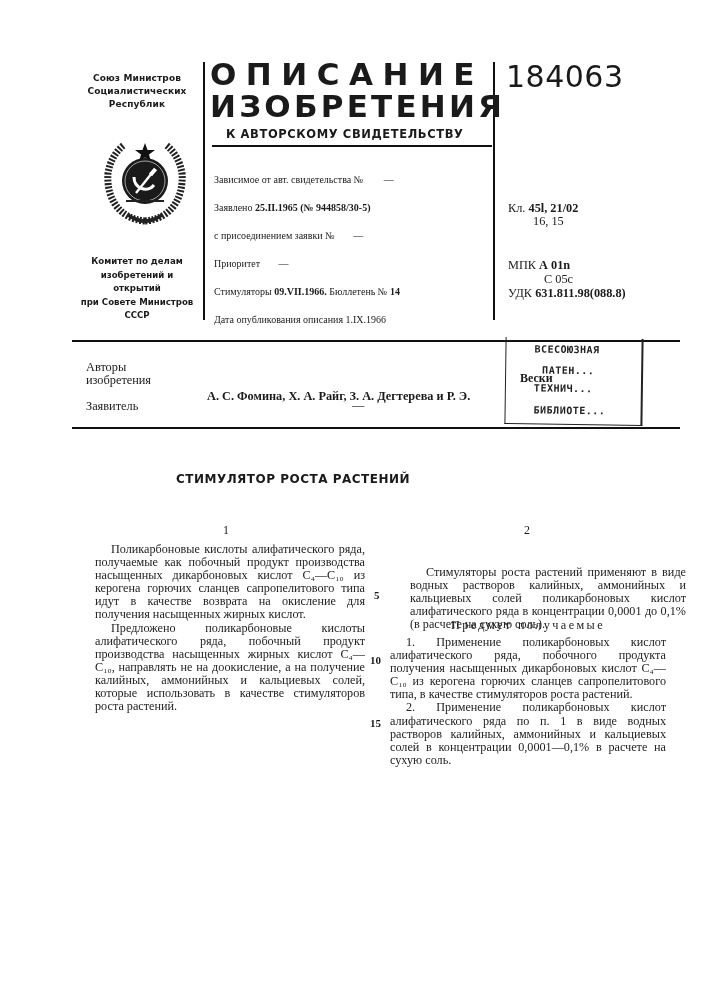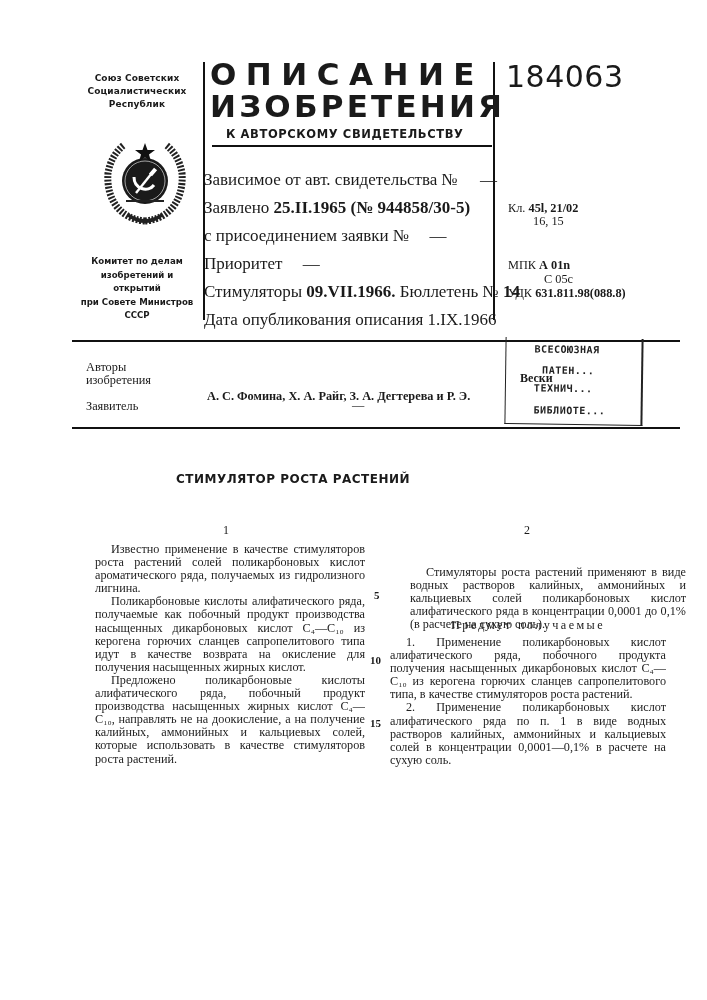--- a/index.html
+++ b/index.html
@@ -75,21 +75,21 @@
       left: 506px; top: 60px;
       font-family: "DejaVu Sans", sans-serif;
       font-weight: normal;
       font-size: 30px;
       letter-spacing: 0.5px;
       line-height: 34px;
     }
 
     
     .meta {
-      left: 204px; font-size: 17px; white-space: nowrap; line-height: 15px;
+      left: 214px; font-size: 10px; white-space: nowrap; line-height: 15px;
     }
     .meta b { font-weight: bold; }
     .cls {
       left: 508px; font-size: 12.3px; white-space: nowrap; line-height: 14px;
     }
 
     
     .hrule { height: 1.5px; background: #111; }
     .hr-top { left: 72px; top: 340px; width: 608px; }
     .hr-bottom { left: 72px; top: 427px; width: 608px; height: 2px; }
@@ -145,21 +145,21 @@
       left: 390px; top: 618px; width: 276px; text-align: center;
       font-size: 12.2px; letter-spacing: 2.4px;
     }
     .col2b { left: 390px; top: 636px; width: 276px; }
     .line-no { font-size: 11px; font-weight: bold; left: 370px; }
   </style>
 </head>
 <body>
 
 <div class="abs union">
-  <div>Союз Советских</div>
+  <div>Союз Министров</div>
   <div>Социалистических</div>
   <div>Республик</div>
 </div>
 
 <div class="abs emblem">
   <svg width="95" height="95" viewBox="0 0 95 95">
 
     <path d="M47 88 C22 86 8 66 10 40 C12 28 18 18 26 12" fill="none" stroke="#222" stroke-width="7" stroke-dasharray="2 1.5"></path>
 
     <path d="M47 88 C72 86 86 66 84 40 C82 28 76 18 68 12" fill="none" stroke="#222" stroke-width="7" stroke-dasharray="2 1.5"></path>
@@ -258,21 +258,20 @@
   <div class="s3">ТЕХНИЧ...</div>
   <div class="s4">БИБЛИОТЕ...</div>
 </div>
 
 <div class="abs main-title">СТИМУЛЯТОР РОСТА РАСТЕНИЙ</div>
 
 <div class="abs col-num" style="left:223px; top:523px;">1</div>
 <div class="abs col-num" style="left:524px; top:523px;">2</div>
 
 <div class="abs col col1">
-  <p>Известно применение в качестве стимуляторов роста растений солей поликарбоновых кислот ароматического ряда, получаемых из гидролизного лигнина.</p>
   <p>Поликарбоновые кислоты алифатического ряда, получаемые как побочный продукт производства насыщенных дикарбоновых кислот C₄—C₁₀ из керогена горючих сланцев сапропелитового типа идут в качестве возврата на окисление для получения насыщенных жирных кислот.</p>
   <p>Предложено поликарбоновые кислоты алифатического ряда, побочный продукт производства насыщенных жирных кислот C₄—C₁₀, направлять не на доокисление, а на получение калийных, аммонийных и кальциевых солей, которые использовать в качестве стимуляторов роста растений.</p>
 </div>
 
 <div class="abs col col2">
   <p>Стимуляторы роста растений применяют в виде водных растворов калийных, аммонийных и кальциевых солей поликарбоновых кислот алифатического ряда в концентрации 0,0001 до 0,1% (в расчете на сухую соль).</p>
 </div>
 <div class="abs section-head">Предмет получаемые</div>
 <div class="abs col col2b">
   <p>1. Применение поликарбоновых кислот алифатического ряда, побочного продукта получения насыщенных дикарбоновых кислот C₄—C₁₀ из керогена горючих сланцев сапропелитового типа, в качестве стимуляторов роста растений.</p>

